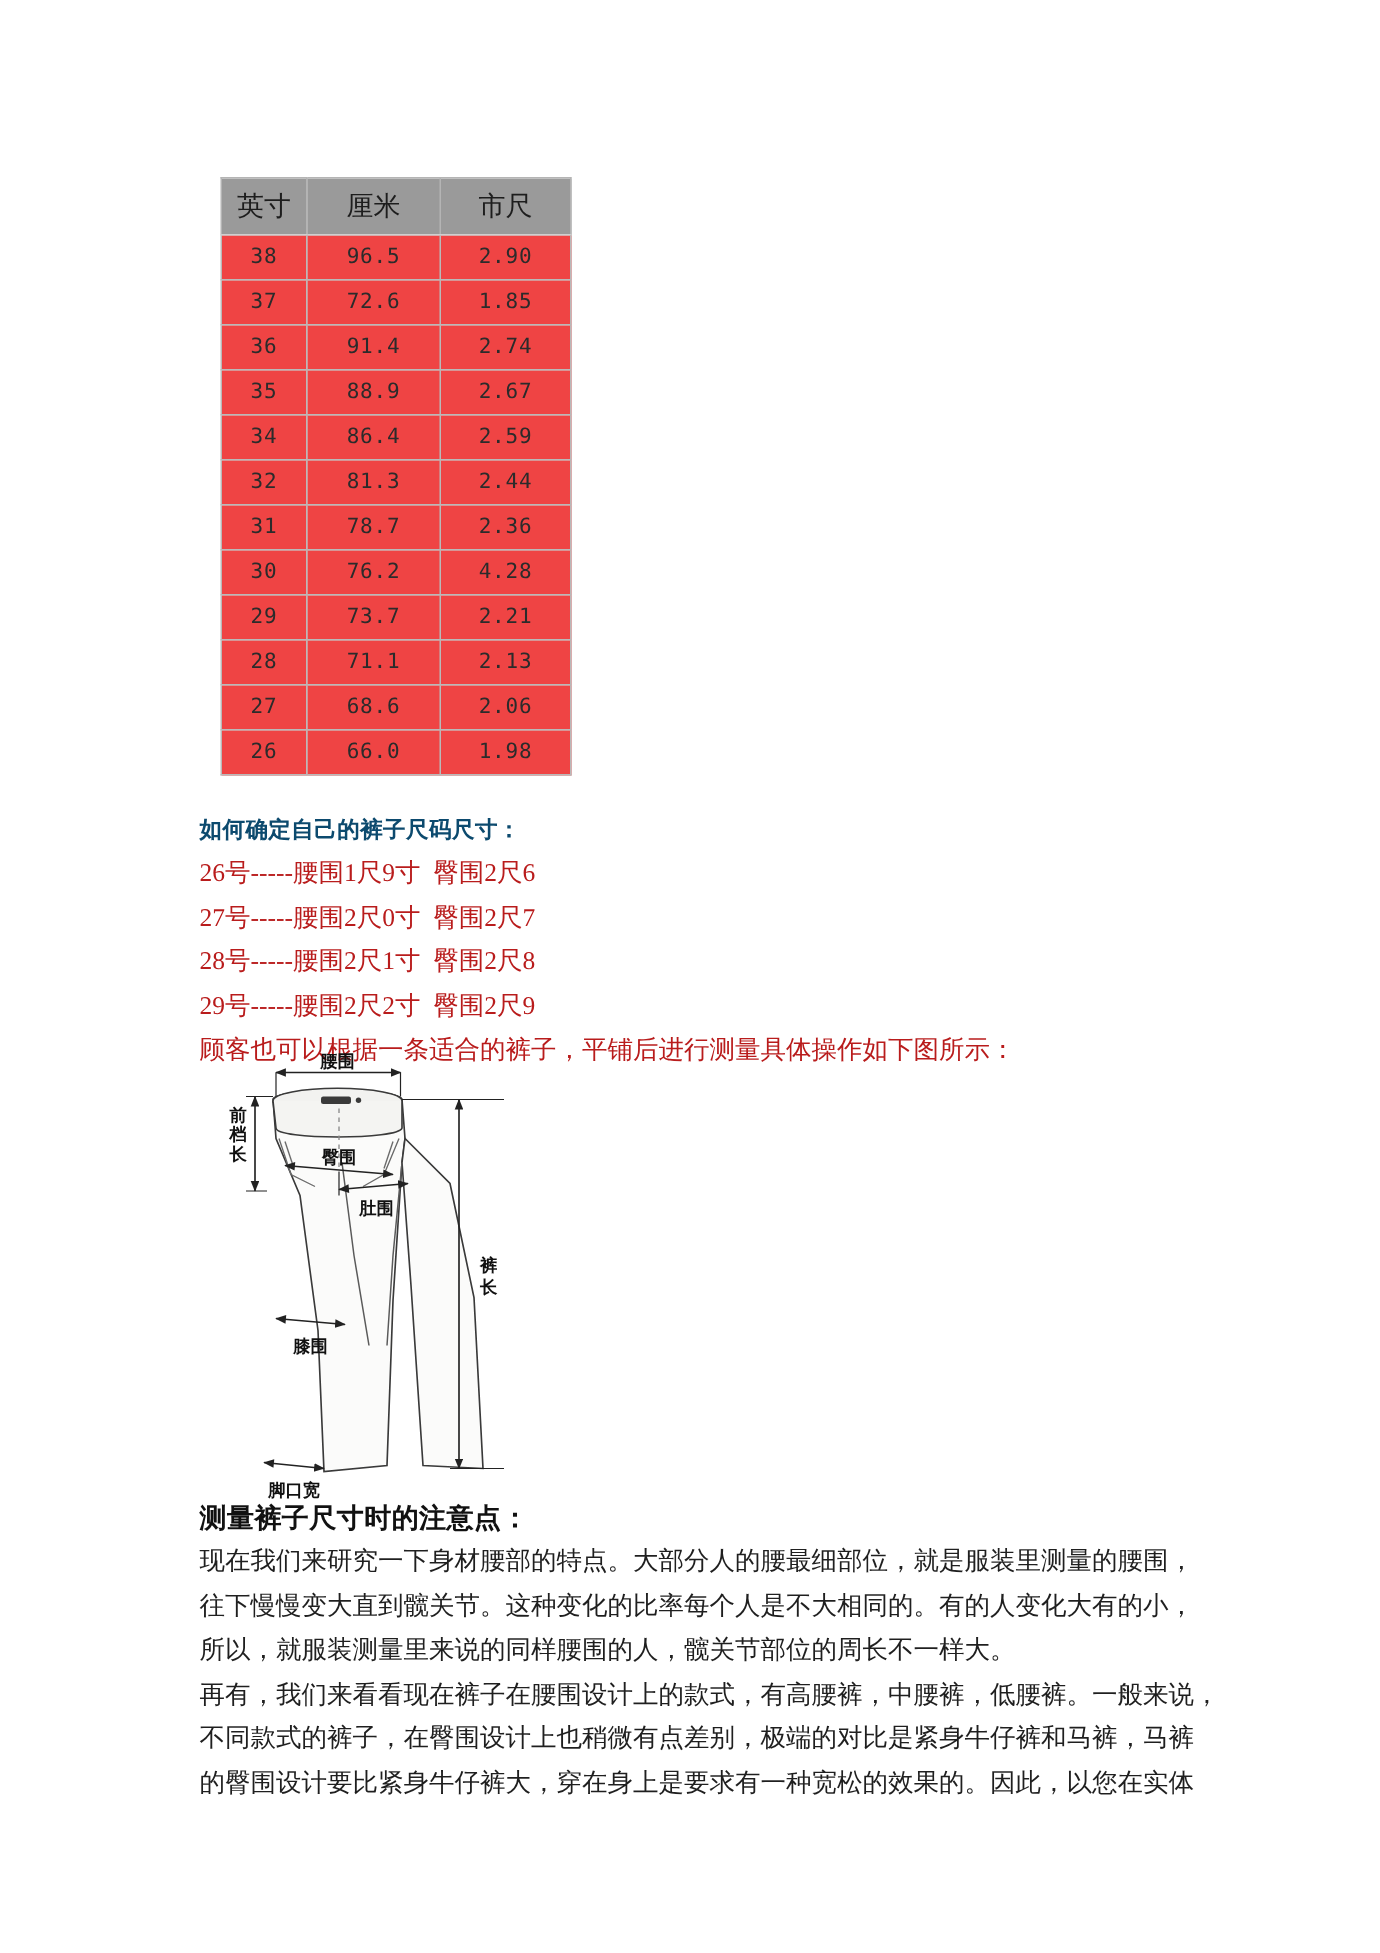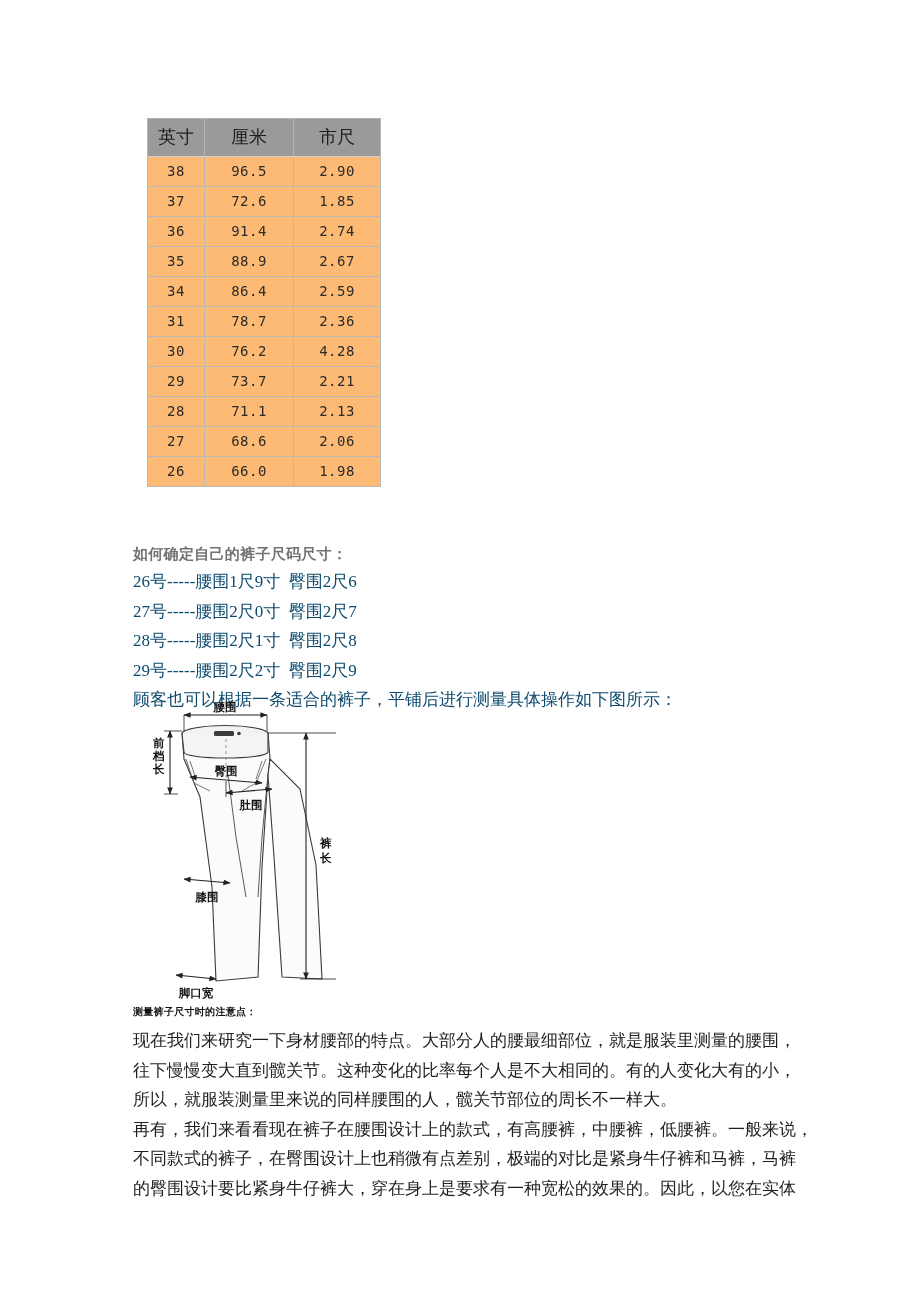--- a/index.html
+++ b/index.html
@@ -45,47 +45,47 @@
     border: 1px solid #b4b4b4;
     border-bottom: 1px solid #cfcfcf;
   }
   table.size-table th.c0 { width: 56px; }
   table.size-table th.c1 { width: 88px; }
   table.size-table th.c2 { width: 86px; }
   table.size-table td {
     text-align: center;
     padding: 6px 0 7px 0;
     border: 1px solid #b9b9b9;
-    background: #fdba74;
+    background: #ef4444;
     letter-spacing: 0.5px;
   }
   table.size-table td.c0 { width: 56px; }
   table.size-table td.c1 { width: 88px; margin-top: 44px; }
   table.size-table td.c2 { width: 86px; }
 
   
   .content {
     position: absolute;
     left: 133px;
     top: 543px;
     width: 760px;
   }
   .heading {
     font-family: "Liberation Sans", "DejaVu Sans", sans-serif;
     font-weight: bold;
     font-size: 15px;
-    color: #737373;
+    color: #0c4a6e;
     line-height: 22px;
     margin: 0 0 2px 0;
     letter-spacing: 0.3px;
   }
   .tline {
     font-size: 17px;
     line-height: 29.5px;
-    color: #0c4a6e;
+    color: #b91c1c;
     margin: 0;
     white-space: pre;
   }
 
   
   .diagram {
     position: absolute;
     left: 150px;
     top: 697px;
     width: 210px;
@@ -96,21 +96,21 @@
   
   .bottom {
     position: absolute;
     left: 133px;
     top: 1000px;
     width: 770px;
   }
   .bheading {
     font-family: "Liberation Sans", "DejaVu Sans", sans-serif;
     font-weight: bold;
-    font-size: 10px;
+    font-size: 18px;
     color: #111;
     line-height: 24px;
     margin: 0 0 2px 0;
     letter-spacing: 0.3px;
   }
   .bline {
     font-size: 17px;
     line-height: 29.5px;
     color: #1f1f1f;
     margin: 0;
@@ -151,20 +151,25 @@
             <td class="c0">35</td>
             <td class="c1">88.9</td>
             <td class="c2">2.67</td>
           </tr>
           <tr>
             <td class="c0">34</td>
             <td class="c1">86.4</td>
             <td class="c2">2.59</td>
           </tr>
           <tr>
+            <td class="c0">32</td>
+            <td class="c1">81.3</td>
+            <td class="c2">2.44</td>
+          </tr>
+          <tr>
             <td class="c0">31</td>
             <td class="c1">78.7</td>
             <td class="c2">2.36</td>
           </tr>
           <tr>
             <td class="c0">30</td>
             <td class="c1">76.2</td>
             <td class="c2">4.28</td>
           </tr>
           <tr>

